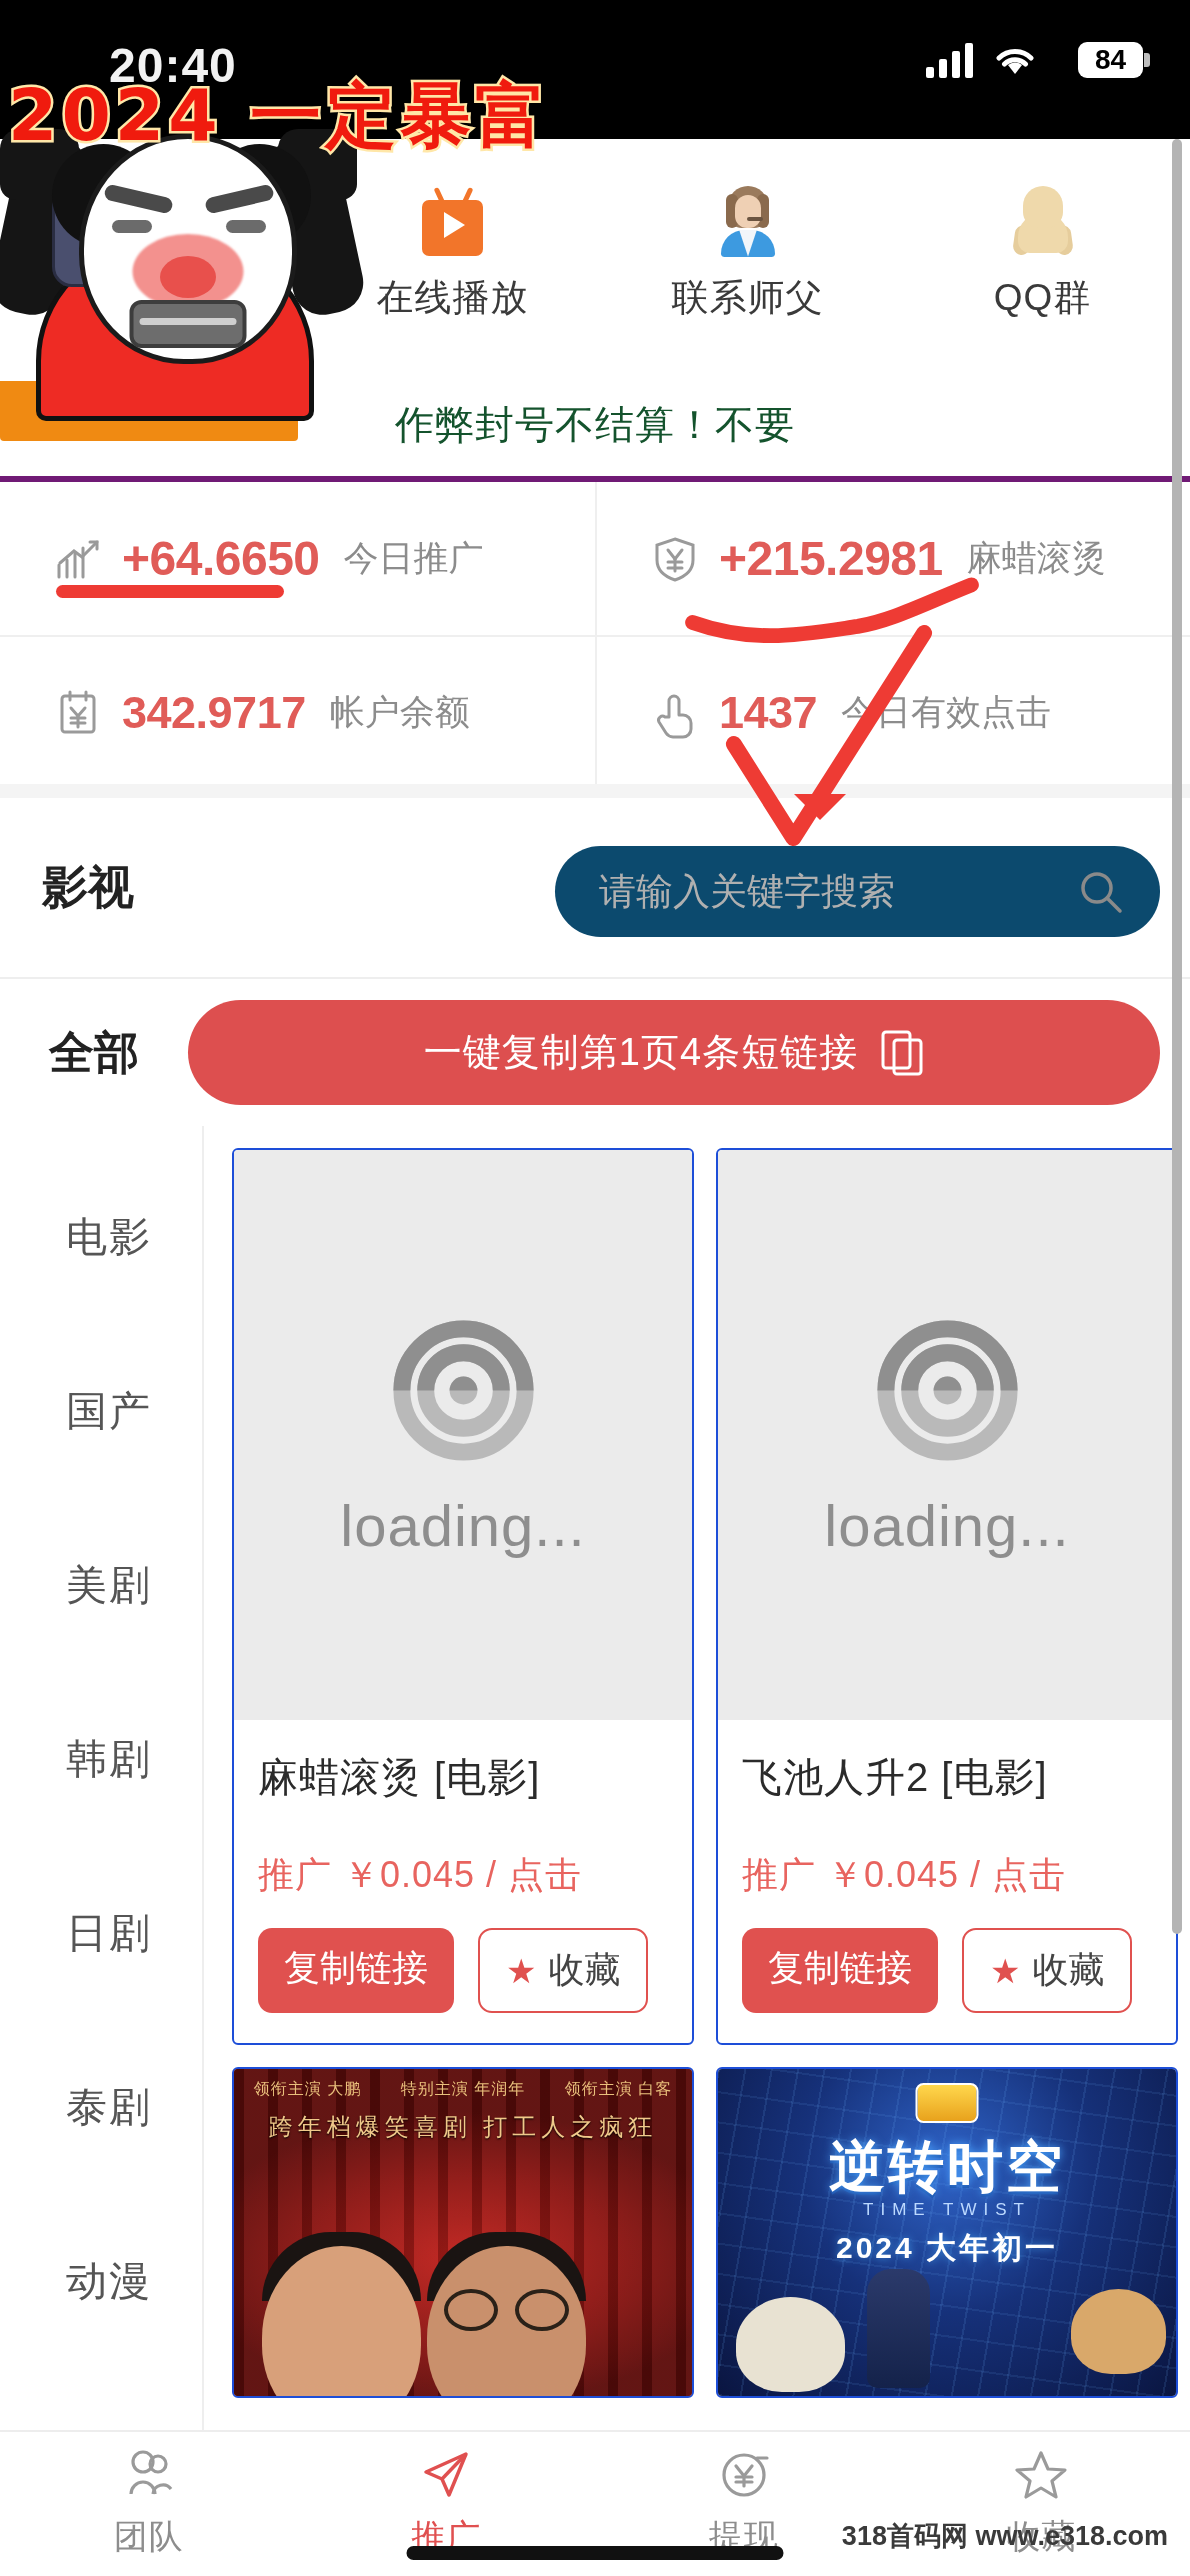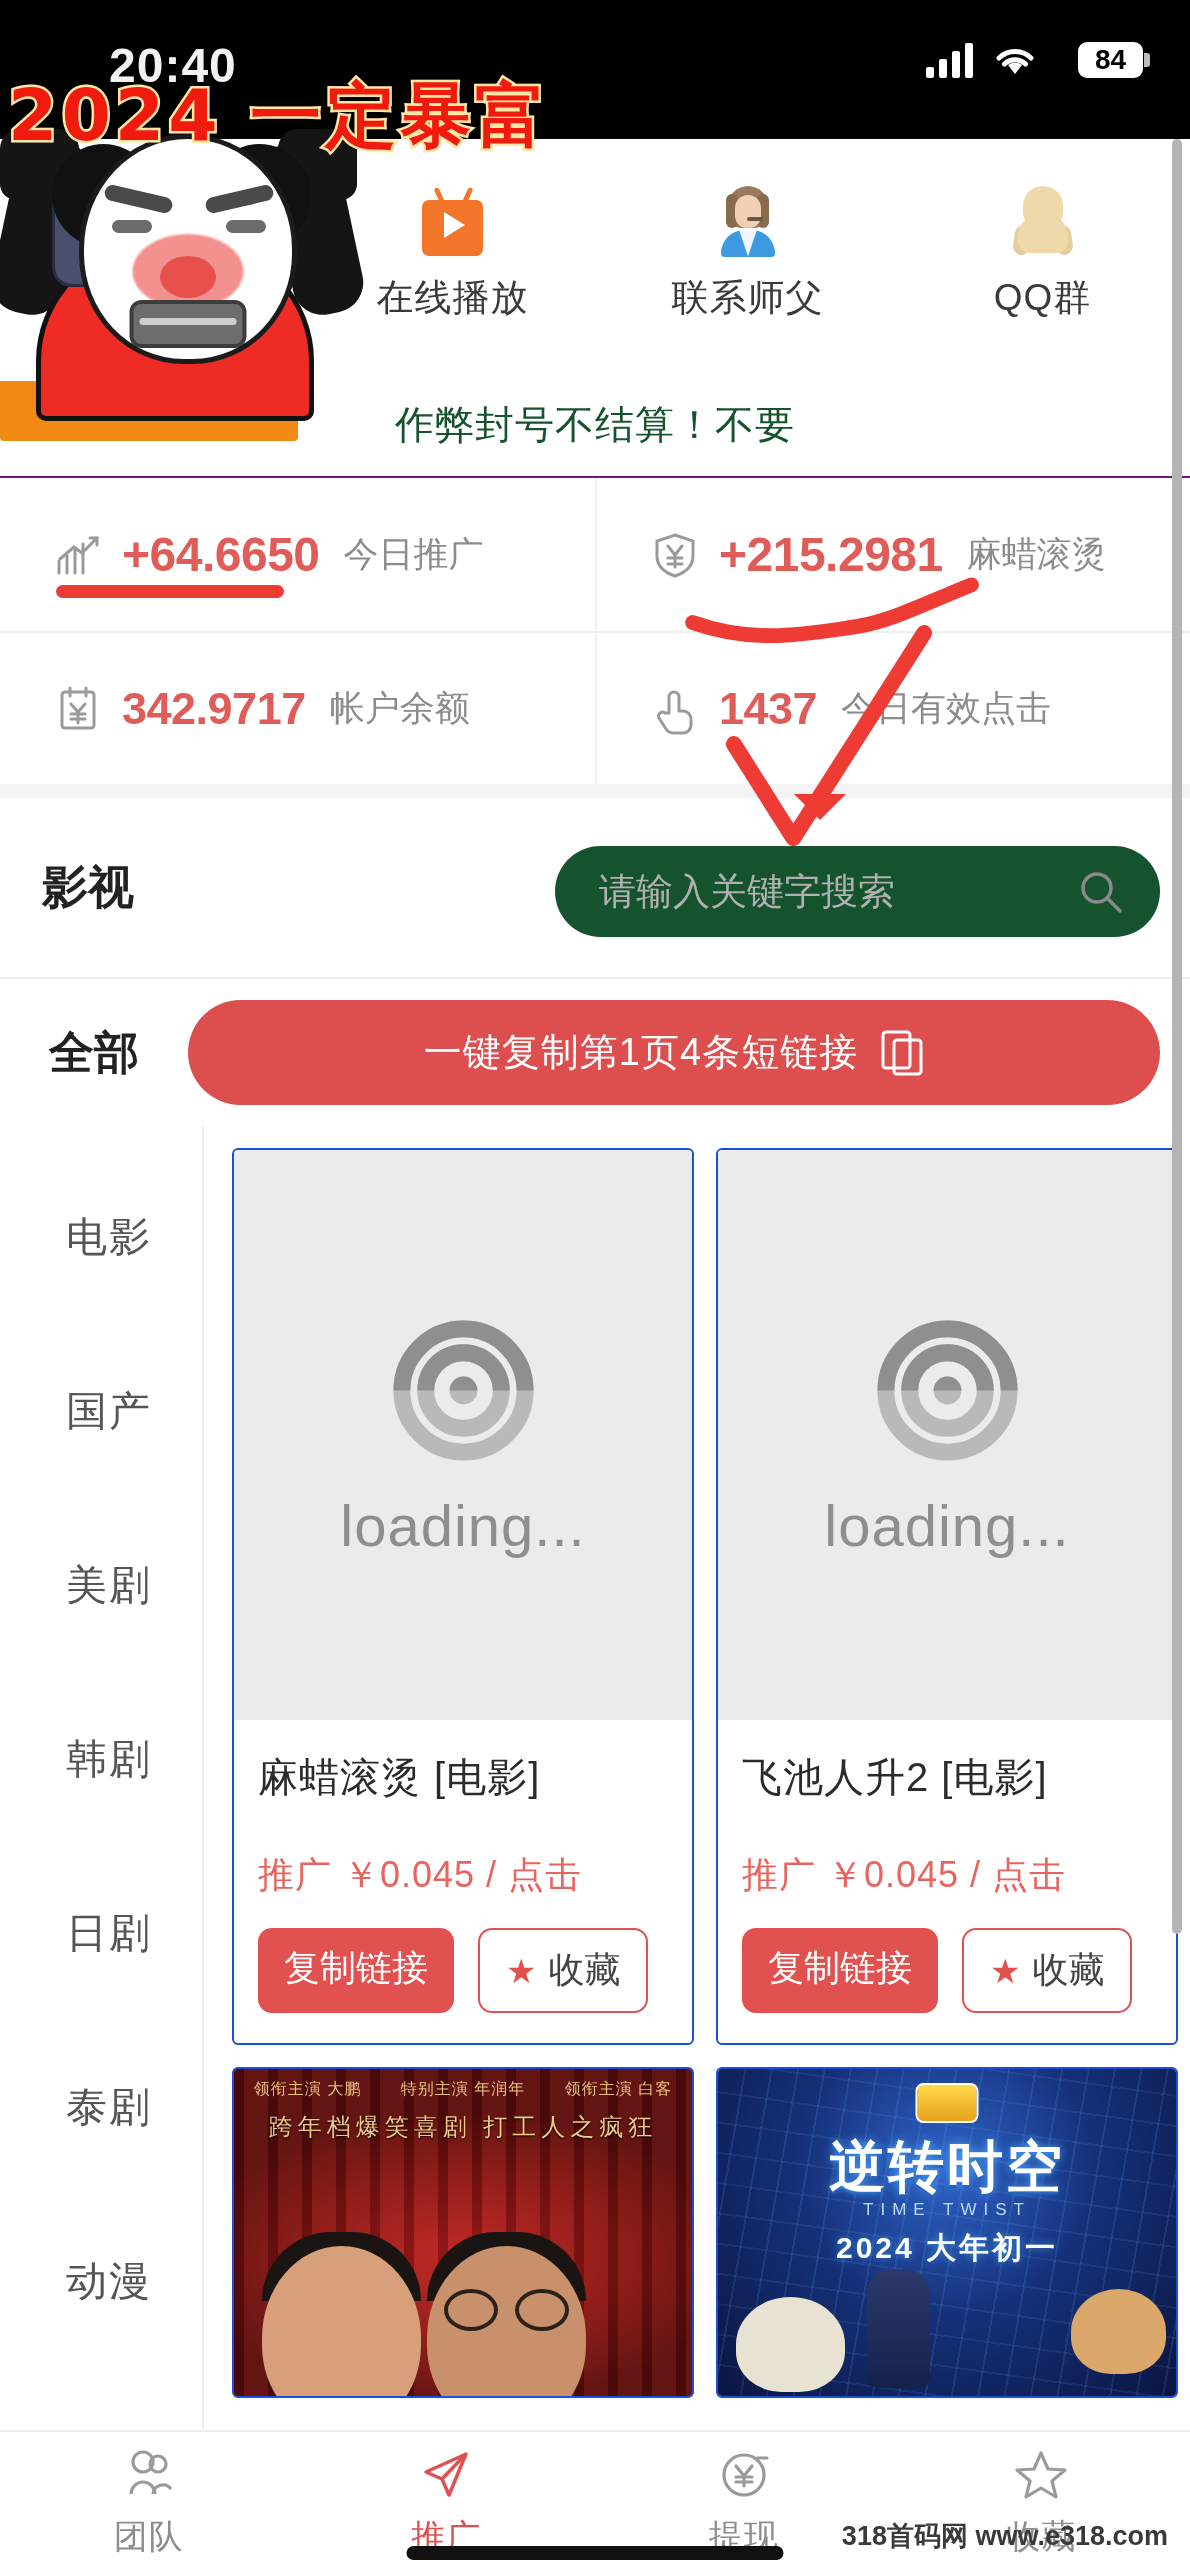--- a/index.html
+++ b/index.html
@@ -113,21 +113,21 @@
     display: flex; align-items: center; justify-content: center;
     font-size: 39px; color: #14532d; letter-spacing: 1px;
     z-index: 1;
   }
 
   
   .stats {
     position: absolute; top: 476px; left: 0;
     width: 1190px; height: 307px;
     background: #ffffff;
-    border-top: 2px solid #701a75;
+    border-top: 6px solid #701a75;
     z-index: 1;
   }
   .stats-row { display: flex; width: 1190px; height: 153px; }
   .stats-row + .stats-row { border-top: 2px solid #efefef; }
   .stat-cell {
     flex: 1 1 50%; display: flex; align-items: center;
     padding-left: 52px; gap: 18px; position: relative;
   }
   .stat-cell + .stat-cell { border-left: 2px solid #efefef; }
   .stat-ico { width: 52px; height: 52px; flex: none; display: flex; align-items: center; justify-content: center; }
@@ -141,21 +141,21 @@
     position: absolute; top: 784px; left: 0;
     width: 1190px; height: 193px;
     background: #ffffff;
     border-top: 14px solid #f4f4f4;
     display: flex; align-items: center;
     z-index: 1;
   }
   .section-title { margin-left: 42px; font-size: 46px; font-weight: 700; color: #222; }
   .searchbox {
     position: absolute; right: 30px; top: 48px;
-    width: 605px; height: 91px; background: #14532d;
+    width: 605px; height: 91px; background: #0c4a6e;
     border-radius: 46px; display: flex; align-items: center;
     padding: 0 34px 0 44px; justify-content: space-between;
   }
   .searchbox .ph { font-size: 37px; color: #b0b0b0; }
   .searchbox .mag { width: 50px; height: 50px; }
 
   
   .copyband {
     position: absolute; top: 977px; left: 0;
     width: 1190px; height: 149px; background: #ffffff;

